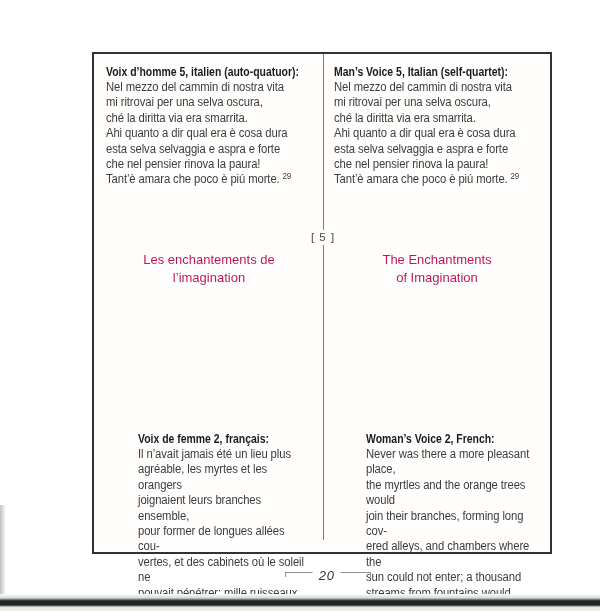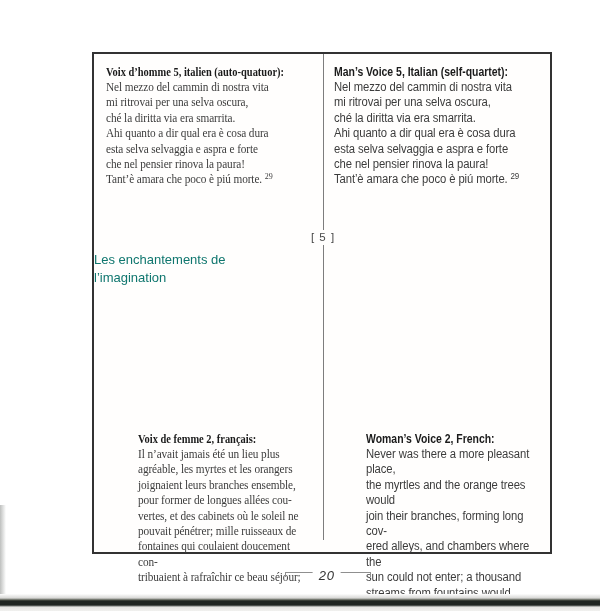--- a/index.html
+++ b/index.html
@@ -51,21 +51,21 @@
   }
   .col {
     position: absolute;
     top: 0;
     height: 100%;
   }
   .col-left  { left: 0;     width: 230px; }
   .col-right { left: 230px; width: 226px; }
 
   .vb { position: absolute; }
-  .col-left  .vb { left: 12px; right: 5px; font-family: Liberation Serif, serif; }
+  .col-left  .vb { left: 12px; right: 5px; }
   .col-right .vb { left: 10px; right: 7px; }
   .vb-1 { top: 10px; }
   .vb-2 { top: 246px; }
   .vb-3 { top: 377px; margin-left: 32px; }
 
   .vb h3 {
     margin: 0;
     font-size: 12px;
     font-weight: bold;
     color: #1b1b1b;
@@ -90,24 +90,24 @@
     vertical-align: 4px;
     margin-left: 3px;
     color: #3c3c3c;
     text-align: center;
   }
   .section-title {
     position: absolute;
     top: 197px;
     left: 0;
     width: 100%;
-    text-align: left;
+    text-align: center;
     font-size: 13px;
     line-height: 17.5px;
-    color: #0f766e;
+    color: #be185d;
     white-space: pre-line;
   }
 
   
   .page-bracket {
     position: absolute;
     left: 285px;
     top: 572px;
     width: 86px;
     height: 6px;
@@ -211,20 +211,22 @@
         <h3>Man’s Voice 5, Italian (self-quartet):</h3>
         <p><span>Nel mezzo del cammin di nostra vita
 mi ritrovai per una selva oscura,
 ché la diritta via era smarrita.
 Ahi quanto a dir qual era è cosa dura
 esta selva selvaggia e aspra e forte
 che nel pensier rinova la paura!
 Tant’è amara che poco è piú morte.</span><sup class="fn">29</sup></p>
       </section>
 
+      <div class="section-title">The Enchantments
+of Imagination</div>
 
 
       <section class="vb vb-3">
         <h3>Woman’s Voice 2, French:</h3>
         <p><span>Never was there a more pleasant place,
 the myrtles and the orange trees would
 join their branches, forming long cov-
 ered alleys, and chambers where the
 sun could not enter; a thousand
 streams from fountains would gently

